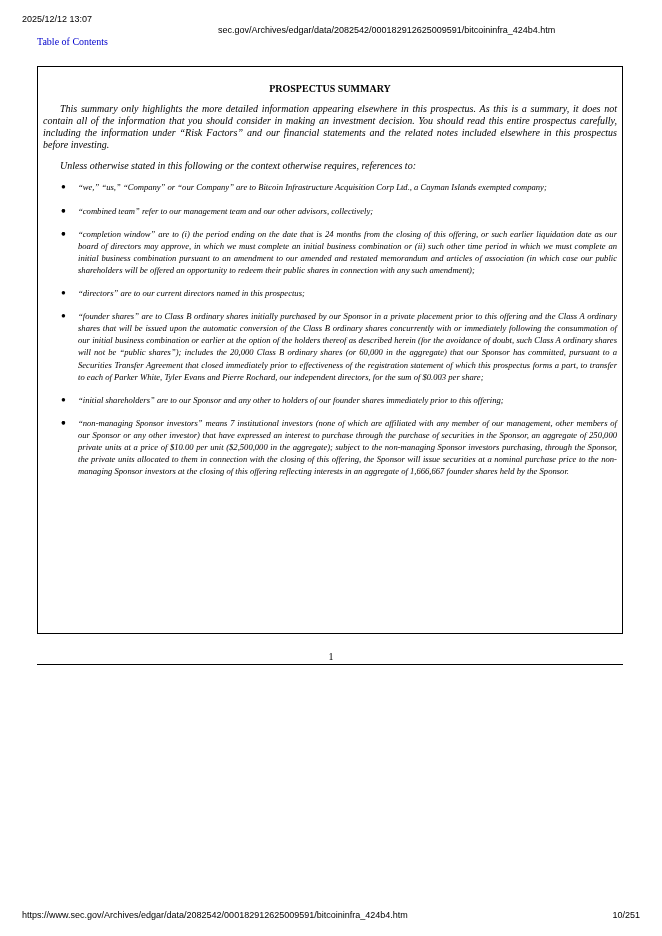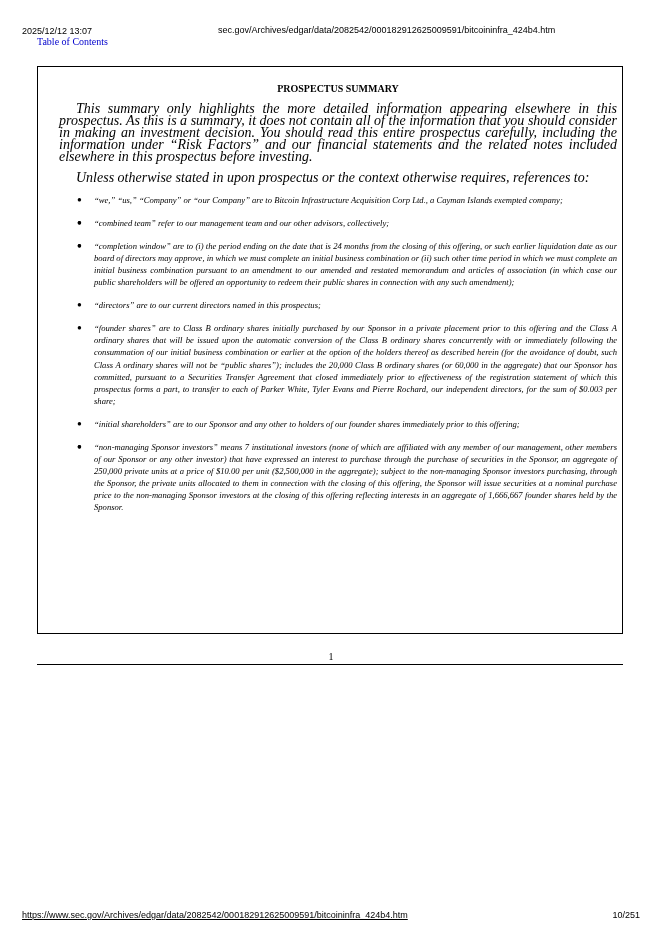--- a/index.html
+++ b/index.html
@@ -1,46 +1,46 @@
 <!DOCTYPE html>
 <html><head>
 <meta charset="utf-8">
 <style>
   html, body { margin: 0; padding: 0; background: #ffffff; }
   body { width: 662px; height: 936px; position: relative; overflow: hidden; font-family: "Liberation Serif", serif; color: #000; }
   .print-header { position: absolute; top: 14px; left: 0; width: 662px; font-family: "Liberation Sans", sans-serif; font-size: 9px; color: #000; }
-  .print-header .ts { position: absolute; left: 22px; top: 0; margin-top: 12px; }
+  .print-header .ts { position: absolute; left: 22px; top: 0; }
   .print-header .title { position: absolute; left: 218px; top: 11px; }
   .toc-link { position: absolute; left: 37px; top: 36px; font-size: 10px; color: #0000cc; cursor: pointer; }
-  .box { position: absolute; left: 37px; top: 66px; width: 586px; height: 568px; border: 1px solid #000; box-sizing: border-box; padding: 16px 5px 0 21px; }
+  .box { position: absolute; left: 37px; top: 66px; width: 586px; height: 568px; border: 1px solid #000; box-sizing: border-box; padding: 16px 5px 0 5px; }
   .heading { text-align: center; font-weight: bold; font-size: 10px; margin: 0 0 9px 0; }
-  .para { font-style: italic; font-size: 14px; line-height: 12.1px; text-align: justify; text-indent: 17px; margin: 0 0 9px 0; }
+  .para { font-style: italic; font-size: 10px; line-height: 12.1px; text-align: justify; text-indent: 17px; margin: 0 0 9px 0; }
   .bullets { list-style: none; margin: 0; padding: 0; }
   .bullets li { position: relative; padding-left: 35px; font-style: italic; font-size: 8.6px; line-height: 12.1px; text-align: justify; margin-bottom: 11px; }
   .bullets li .dot { position: absolute; left: 18px; top: 0; font-style: normal; font-size: 8px; }
   .page-num { position: absolute; left: 0; width: 662px; top: 651px; text-align: center; font-size: 10px; }
   .page-rule { position: absolute; left: 37px; width: 586px; top: 664px; border-top: 1px solid #000; }
   .print-footer { position: absolute; top: 910px; left: 0; width: 662px; font-family: "Liberation Sans", sans-serif; font-size: 9px; }
-  .print-footer .url { position: absolute; left: 22px; text-decoration: underline; }
+  .print-footer .url { position: absolute; left: 22px; }
   .print-footer .pg { position: absolute; right: 22px; }
 </style>
 </head>
 <body>
 
 <div class="print-header">
   <span class="ts">2025/12/12 13:07</span>
   <span class="title">sec.gov/Archives/edgar/data/2082542/000182912625009591/bitcoininfra_424b4.htm</span>
 </div>
 
 <a class="toc-link">Table of Contents</a>
 
 <div class="box">
   <div class="heading">PROSPECTUS SUMMARY</div>
   <p class="para">This summary only highlights the more detailed information appearing elsewhere in this prospectus. As this is a summary, it does not contain all of the information that you should consider in making an investment decision. You should read this entire prospectus carefully, including the information under “Risk Factors” and our financial statements and the related notes included elsewhere in this prospectus before investing.</p>
-  <p class="para">Unless otherwise stated in upon prospectus or the context otherwise requires, references to:</p>
+  <p class="para">Unless otherwise stated in this following or the context otherwise requires, references to:</p>
   <ul class="bullets">
     <li><span class="dot">●</span><span>“we,” “us,” “Company” or “our Company” are to Bitcoin Infrastructure Acquisition Corp Ltd., a Cayman Islands exempted company;</span></li>
     <li><span class="dot">●</span></li>
     <li><span class="dot">●</span><span>“combined team” refer to our management team and our other advisors, collectively;</span></li>
     <li><span class="dot">●</span></li>
     <li><span class="dot">●</span><span>“completion window” are to (i) the period ending on the date that is 24 months from the closing of this offering, or such earlier liquidation date as our board of directors may approve, in which we must complete an initial business combination or (ii) such other time period in which we must complete an initial business combination pursuant to an amendment to our amended and restated memorandum and articles of association (in which case our public shareholders will be offered an opportunity to redeem their public shares in connection with any such amendment);</span></li>
     <li><span class="dot">●</span><span>“directors” are to our current directors named in this prospectus;</span></li>
     <li><span class="dot">●</span><span>“founder shares” are to Class B ordinary shares initially purchased by our Sponsor in a private placement prior to this offering and the Class A ordinary shares that will be issued upon the automatic conversion of the Class B ordinary shares concurrently with or immediately following the consummation of our initial business combination or earlier at the option of the holders thereof as described herein (for the avoidance of doubt, such Class A ordinary shares will not be “public shares”); includes the 20,000 Class B ordinary shares (or 60,000 in the aggregate) that our Sponsor has committed, pursuant to a Securities Transfer Agreement that closed immediately prior to effectiveness of the registration statement of which this prospectus forms a part, to transfer to each of Parker White, Tyler Evans and Pierre Rochard, our independent directors, for the sum of $0.003 per share;</span></li>
     <li><span class="dot">●</span><span>“initial shareholders” are to our Sponsor and any other to holders of our founder shares immediately prior to this offering;</span></li>
     <li><span class="dot">●</span></li>

